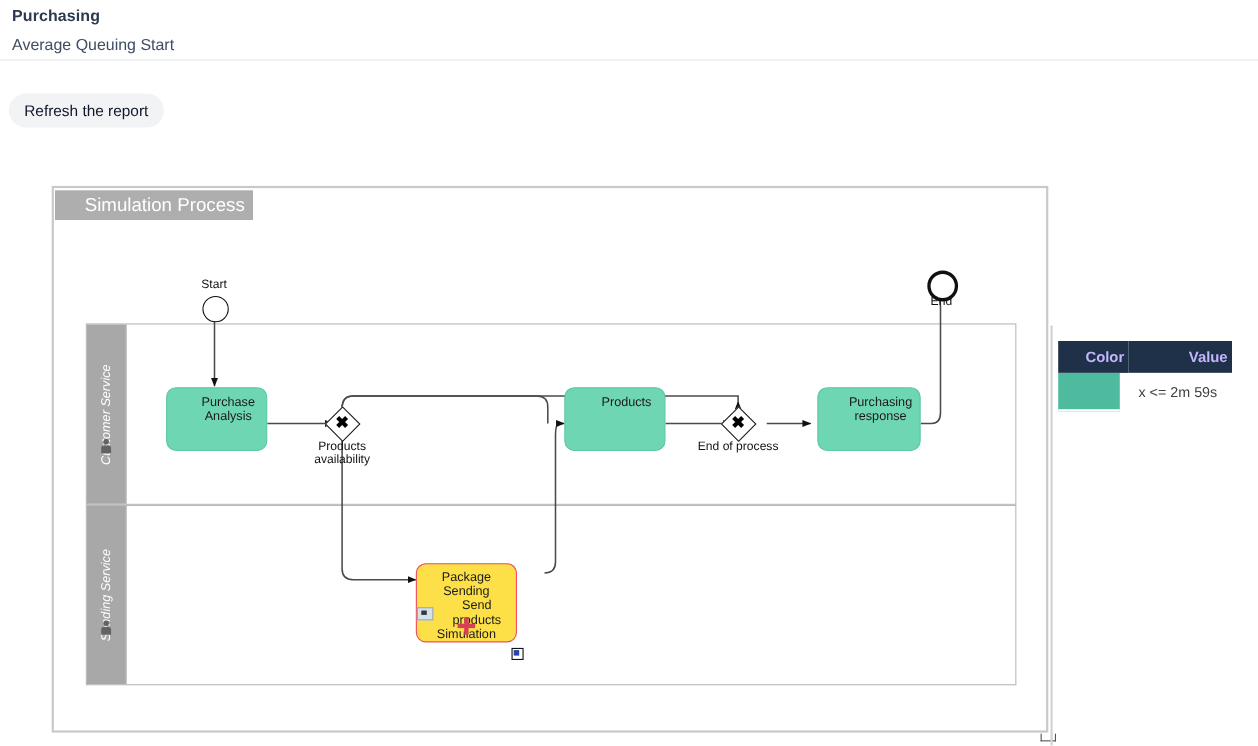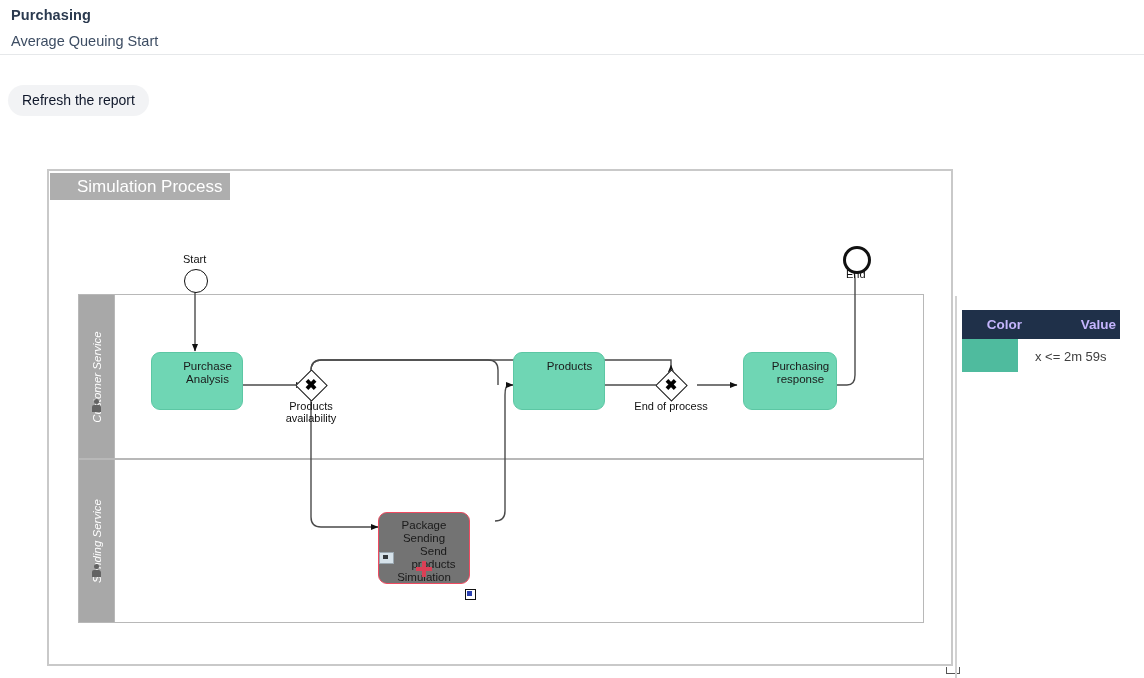--- a/index.html
+++ b/index.html
@@ -149,21 +149,21 @@
     display: flex;
     align-items: flex-start;
     justify-content: center;
     text-align: center;
     font-size: 11.5px;
     color: #1a1a1a;
     line-height: 13px;
     padding-top: 7px;
   }
   .task.green { background: #6FD6B4; border-color: #5cc7a4; padding-left: 21px; }
-  .task.red   { background: #737373; border-color: #ef4a60; }
+  .task.red   { background: #fde047; border-color: #ef4a60; }
 
   .subproc-lines { display:block; }
   .subproc-row {
     display: flex; align-items: center; justify-content: center;
     gap: 4px;
   }
   .env-icon {
     width: 13px; height: 10px;
     border: 1px solid #9aa7b0;
     background: #d6e2ea;

